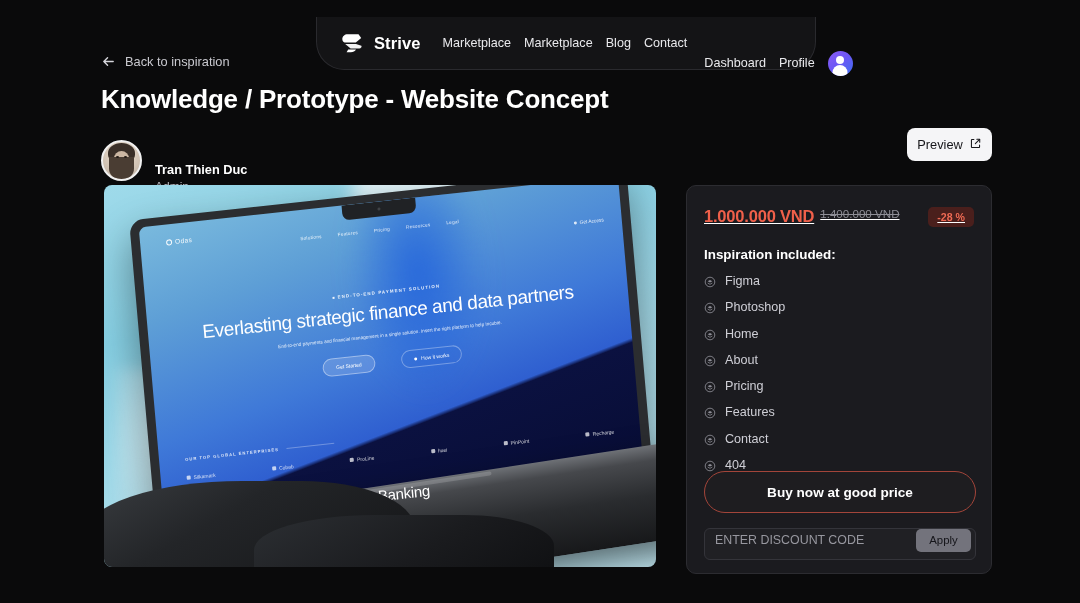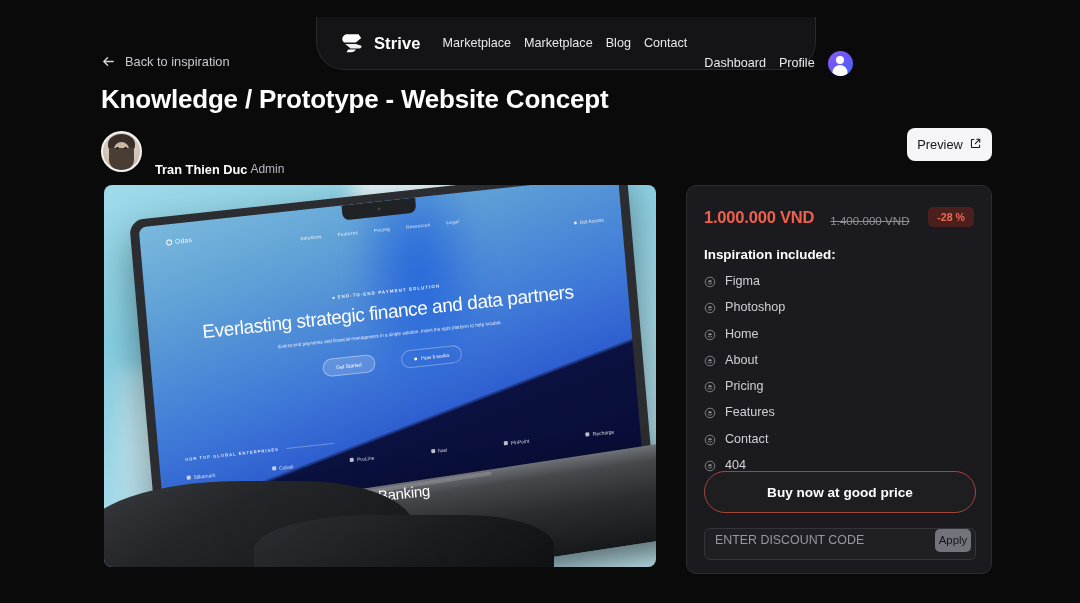--- a/index.html
+++ b/index.html
@@ -62,21 +62,21 @@
   .author-avatar{
     width:41px;height:41px;border-radius:50%;flex:none;position:relative;overflow:hidden;
     background:radial-gradient(circle at 50% 34%, #efe6de 0%, #d8cabb 48%, #bdae9f 100%);
     border:2px solid #f1f1f1;
   }
   .av-hair{position:absolute;left:5px;top:1px;width:27px;height:20px;border-radius:50% 50% 42% 42%;background:#3a2f28;}
   .av-beard{position:absolute;left:6px;top:15px;width:25px;height:23px;border-radius:0 0 50% 50%;background:#4a3d33;}
   .av-face{position:absolute;left:11px;top:9px;width:15px;height:15px;border-radius:50%;background:#cbb6a2;}
   .av-eye-l{position:absolute;left:13px;top:14px;width:3px;height:2px;border-radius:50%;background:#221b16;}
   .av-eye-r{position:absolute;left:21px;top:14px;width:3px;height:2px;border-radius:50%;background:#221b16;}
-  .author-meta{display:flex;flex-direction:row;gap:3px;margin-top:36px;}
+  .author-meta{display:flex;flex-direction:column;gap:3px;margin-top:36px;}
   .author-name{font-size:12.8px;font-weight:700;color:#fff;}
   .author-role{font-size:12px;color:#b9b9c0;}
 
   .preview-btn{
     position:absolute;left:907px;top:128px;width:85px;height:33px;
     background:#f5f5f7;border-radius:8px;border:none;
     display:flex;align-items:center;justify-content:center;gap:6px;
     cursor:pointer;
   }
   .preview-label{font-size:12.8px;font-weight:400;color:#16161a;}
@@ -198,21 +198,21 @@
     background:linear-gradient(150deg,#2c2f33 0%,#1a1b1e 55%,#0e0f11 100%);
     border-radius:40% 30% 8% 6%/50% 44% 10% 8%;
   }
 
   
   .panel{
     position:absolute;left:686px;top:185px;width:306px;height:389px;
     background:#1b1b1f;border:1px solid #2c2c31;border-radius:10px;
     padding:21px 17px 0 17px;
   }
-  .price-row{display:flex;align-items:flex-end;gap:16px;}
+  .price-row{display:flex;align-items:flex-start;gap:6px;text-decoration:underline;}
   .price-now{font-size:16.5px;font-weight:700;color:#f0604a;letter-spacing:-.2px;}
   .price-old{font-size:11.6px;color:#8e8e96;text-decoration:line-through;}
   .badge{
     margin-left:auto;background:#4a1f1c;color:#ef6a54;
     font-size:10.6px;font-weight:700;border-radius:5px;padding:4px 9px;
   }
   .incl-title{margin-top:20px;font-size:13.4px;font-weight:700;color:#fff;}
   .incl-list{margin-top:12px;display:flex;flex-direction:column;gap:12.3px;}
   .incl-item{display:flex;gap:9px;}
   .incl-icon{width:12px;height:12px;flex:none;display:block;}
@@ -228,21 +228,21 @@
     position:absolute;left:17px;top:342px;width:272px;height:32px;
     background:#202024;border:1px solid #34343a;border-radius:6px;
     display:flex;align-items:center;padding:0 4px 8px 10px;
   }
   .discount-input{
     flex:1;background:transparent;border:none;outline:none;
     color:#d5d5da;font-size:12.4px;font-family:"Liberation Sans", sans-serif;
   }
   .discount-input::placeholder{color:#97979f;}
   .apply-btn{
-    width:36px;height:23px;border-radius:5px;background:#73737c;
+    width:55px;height:23px;border-radius:5px;background:#73737c;
     border:none;color:#15151a;font-size:11.4px;cursor:pointer;
     font-family:"Liberation Sans", sans-serif;
   }
 </style>
 </head>
 <body>
 
 <div class="page">
 
   <div class="navbar">

